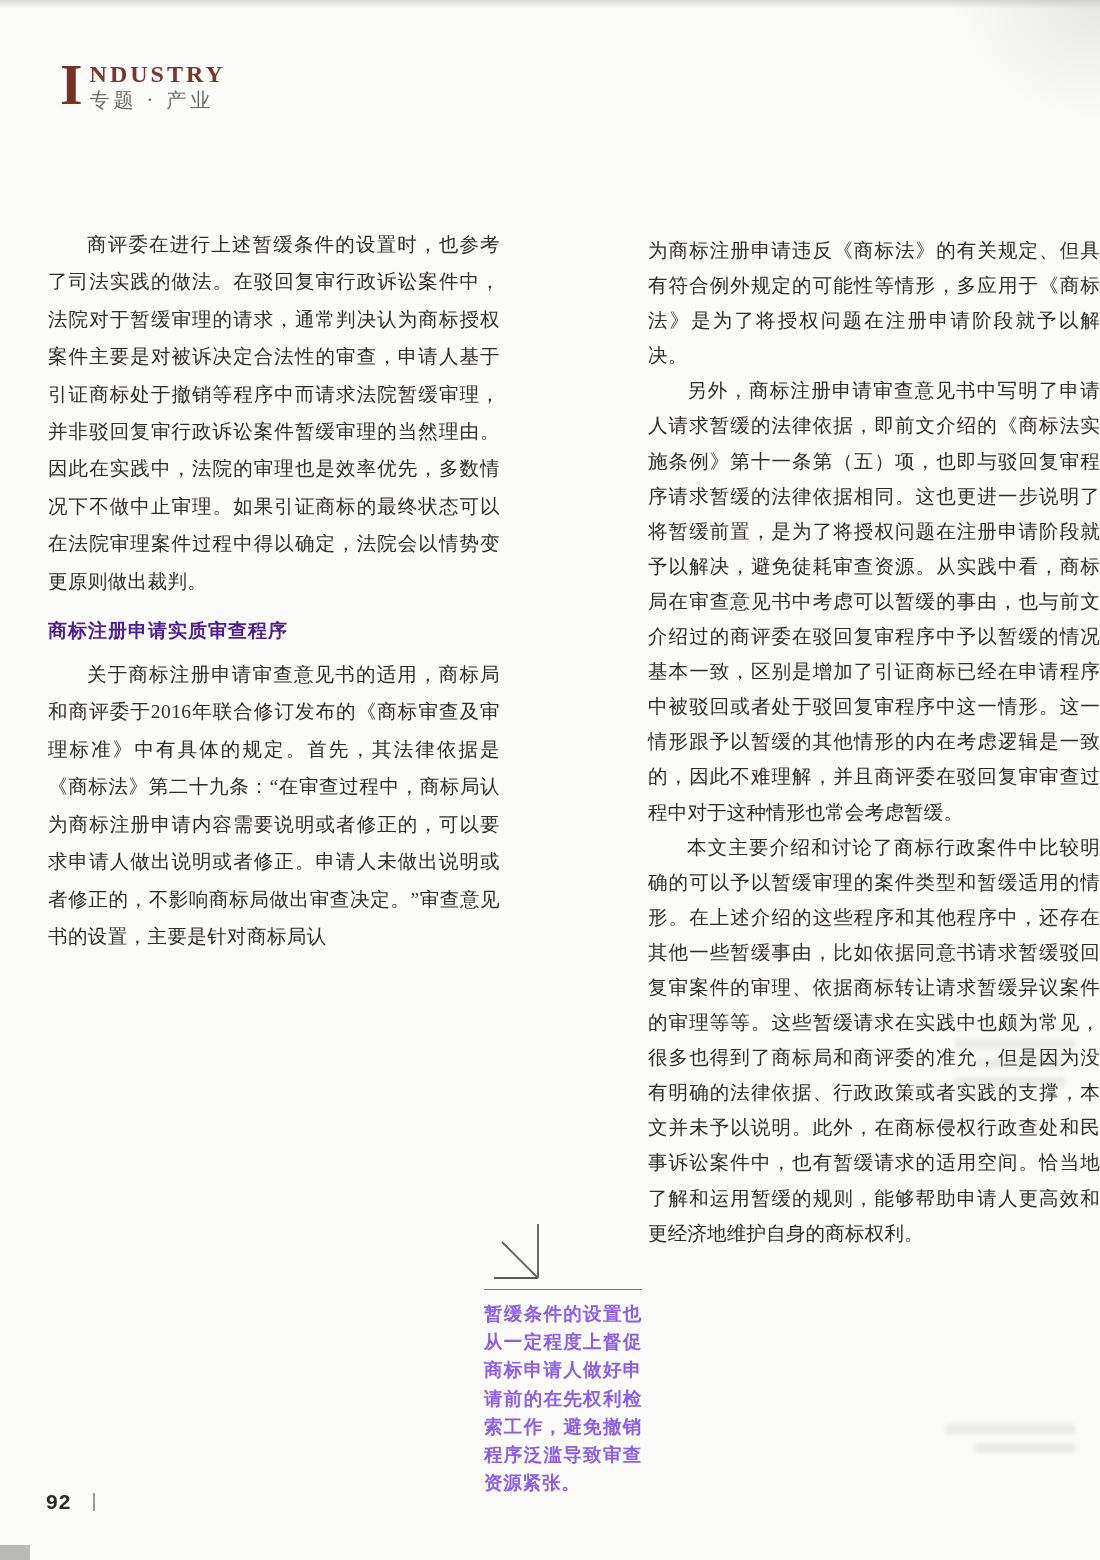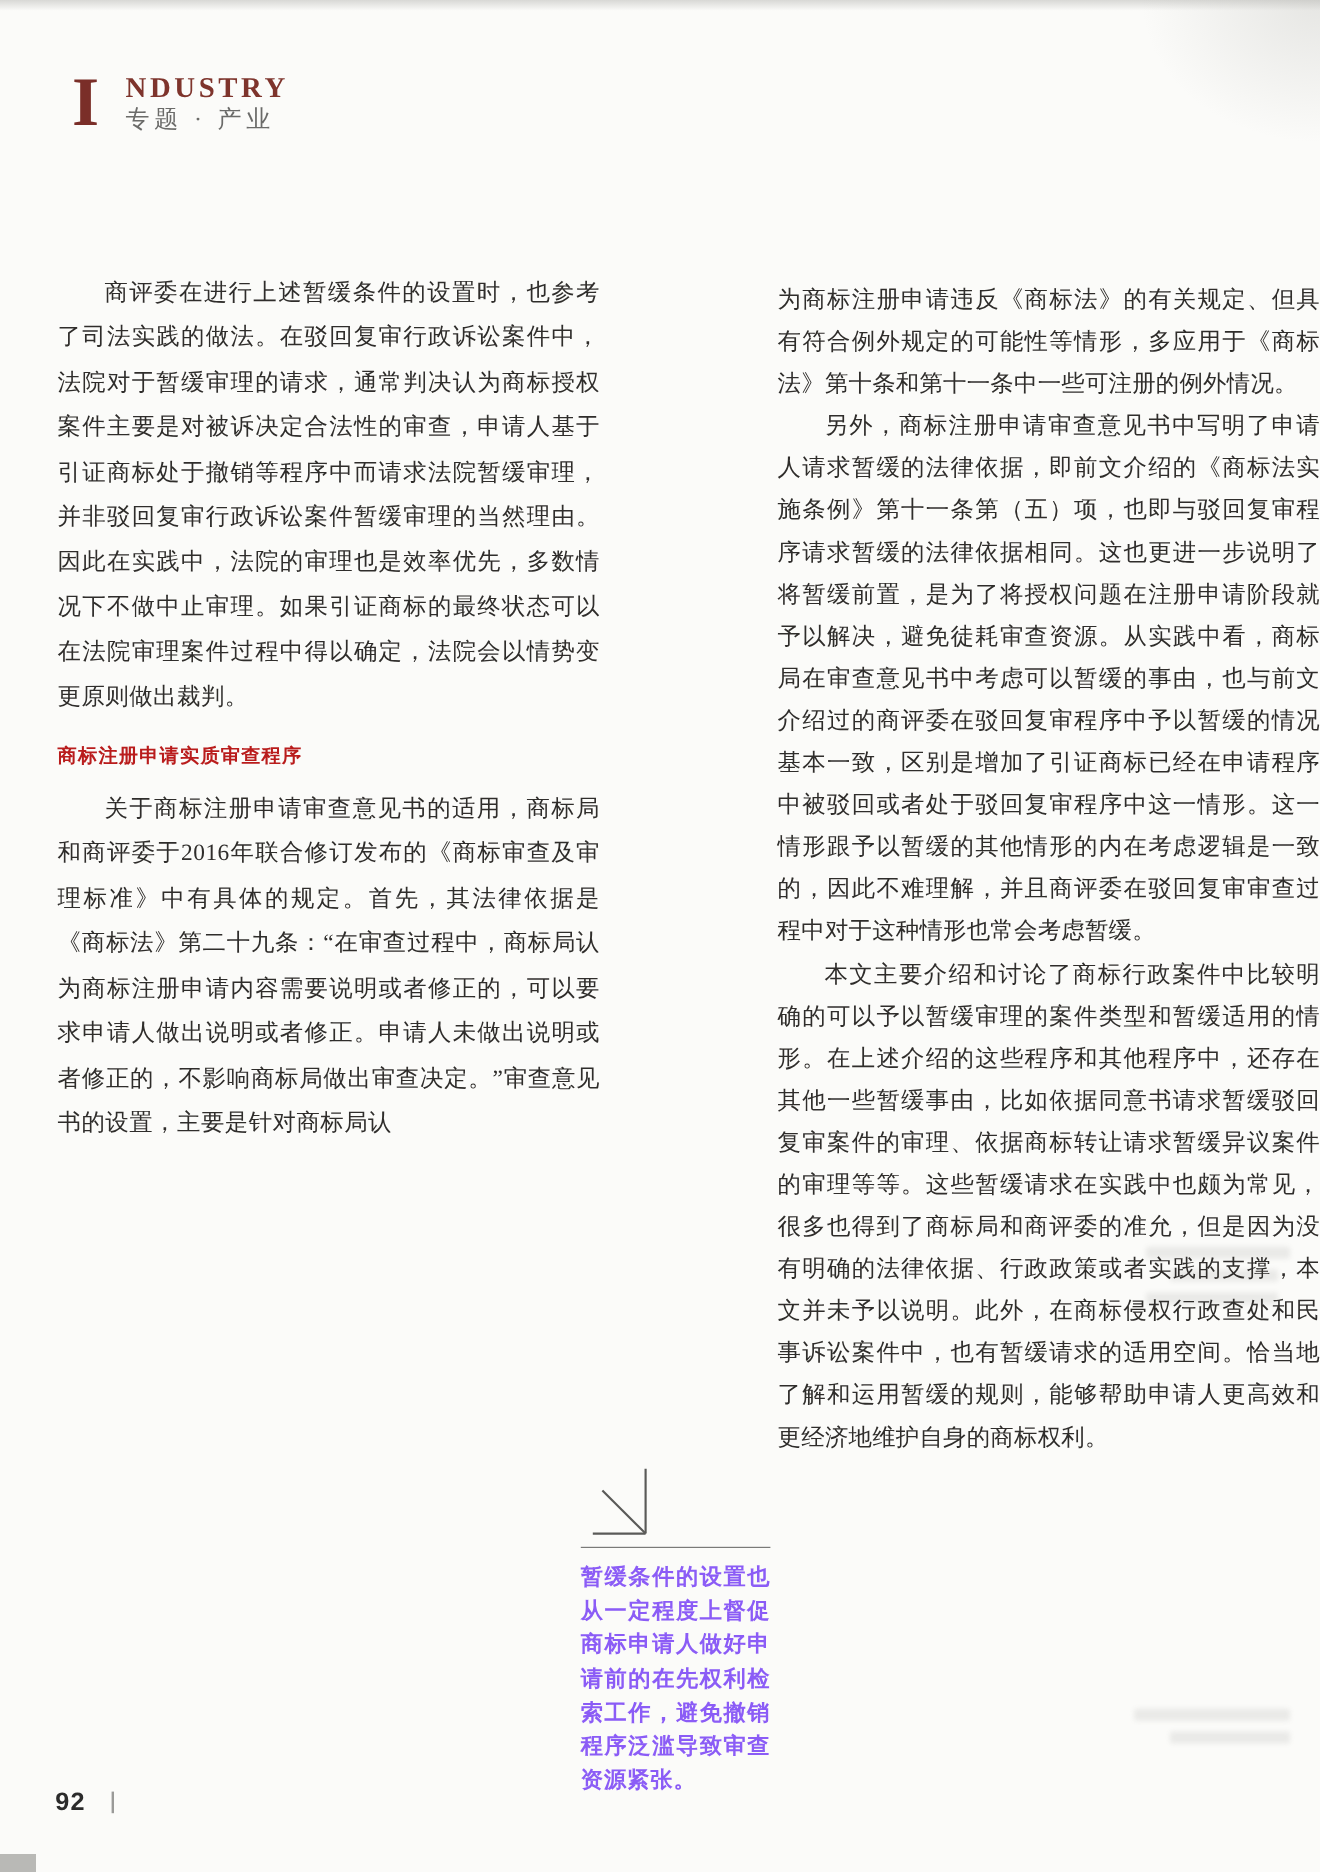--- a/index.html
+++ b/index.html
@@ -15,38 +15,38 @@
     background:radial-gradient(ellipse at top right,rgba(190,190,186,.35),rgba(251,251,249,0) 70%);pointer-events:none;}
   .scan-corner-bottom-left{position:absolute;left:0;top:1545px;width:30px;height:15px;background:#b9b9b6;}
   .ghost{position:absolute;opacity:.12;filter:blur(2px);pointer-events:none;}
   .ghost .bar{height:10px;background:#6f6f6c;border-radius:2px;margin:9px 0;}
   
   .masthead{position:absolute;left:60px;top:60px;display:flex;align-items:flex-start;}
   .masthead .initial{
     font-family:"Liberation Serif","DejaVu Serif",serif;
     font-size:58px;line-height:50px;color:#7a2e28;font-weight:bold;letter-spacing:0;
   }
-  .masthead .stack{margin-left:22px;margin-top:2px;}
+  .masthead .stack{margin-left:7px;margin-top:2px;}
   .masthead .title-rest{
     font-family:"Liberation Serif","DejaVu Serif",serif;
     font-size:24px;color:#7e342c;font-weight:bold;letter-spacing:3px;line-height:24px;
   }
   .masthead .subtitle{
     font-family:"Liberation Serif","DejaVu Serif",serif;
     font-size:20px;color:#6b6b69;letter-spacing:4px;margin-top:3px;line-height:22px;
   }
   
   .col{position:absolute;text-align:justify;color:#2f2d2b;}
   .col p{margin:0;text-indent:2em;}
   .col p.no-indent{text-indent:0;}
   .col-left{left:48px;top:226px;width:452px;font-size:19.5px;line-height:37.4px;letter-spacing:.4px;}
   .col-right{left:648px;top:233px;width:452px;font-size:19.5px;line-height:35.1px;letter-spacing:.2px;}
   .section-heading{
     font-family:"Liberation Sans","DejaVu Sans",sans-serif;
-    font-weight:bold;color:#b91c1c;font-size:16px;letter-spacing:1px;
+    font-weight:bold;color:#4c1d95;font-size:19px;letter-spacing:1px;
     text-indent:0;text-align:left;line-height:30px;
   }
   .col-left .section-heading{margin:16px 0 10px 0;}
   .col-right .section-heading{margin:22px 0 12px 0;}
   
   .pull-quote{position:absolute;left:484px;top:1222px;width:158px;}
   .pull-quote .arrow{display:block;margin-left:8px;}
   .pull-quote .rule{border:none;border-top:1.6px solid #7a7a78;margin:3px 0 10px 0;}
   .pull-quote .quote-text{
     font-family:"Liberation Sans","DejaVu Sans",sans-serif;
@@ -83,21 +83,21 @@
   </span>
 </header>
 
 <section class="col col-left">
   <p>商评委在进行上述暂缓条件的设置时，也参考了司法实践的做法。在驳回复审行政诉讼案件中，法院对于暂缓审理的请求，通常判决认为商标授权案件主要是对被诉决定合法性的审查，申请人基于引证商标处于撤销等程序中而请求法院暂缓审理，并非驳回复审行政诉讼案件暂缓审理的当然理由。因此在实践中，法院的审理也是效率优先，多数情况下不做中止审理。如果引证商标的最终状态可以在法院审理案件过程中得以确定，法院会以情势变更原则做出裁判。</p>
   <h2 class="section-heading">商标注册申请实质审查程序</h2>
   <p>关于商标注册申请审查意见书的适用，商标局和商评委于2016年联合修订发布的《商标审查及审理标准》中有具体的规定。首先，其法律依据是《商标法》第二十九条：“在审查过程中，商标局认为商标注册申请内容需要说明或者修正的，可以要求申请人做出说明或者修正。申请人未做出说明或者修正的，不影响商标局做出审查决定。”审查意见书的设置，主要是针对商标局认</p>
 </section>
 
 <section class="col col-right">
-  <p class="no-indent">为商标注册申请违反《商标法》的有关规定、但具有符合例外规定的可能性等情形，多应用于《商标法》第十条和第十一条中一些可注册的例外情况。</p>
+  <p class="no-indent">为商标注册申请违反《商标法》的有关规定、但具有符合例外规定的可能性等情形，多应用于《商标法》是为了将授权问题在注册申请阶段就予以解决。</p>
   <p>另外，商标注册申请审查意见书中写明了申请人请求暂缓的法律依据，即前文介绍的《商标法实施条例》第十一条第（五）项，也即与驳回复审程序请求暂缓的法律依据相同。这也更进一步说明了将暂缓前置，是为了将授权问题在注册申请阶段就予以解决，避免徒耗审查资源。从实践中看，商标局在审查意见书中考虑可以暂缓的事由，也与前文介绍过的商评委在驳回复审程序中予以暂缓的情况基本一致，区别是增加了引证商标已经在申请程序中被驳回或者处于驳回复审程序中这一情形。这一情形跟予以暂缓的其他情形的内在考虑逻辑是一致的，因此不难理解，并且商评委在驳回复审审查过程中对于这种情形也常会考虑暂缓。</p>
   <p><span>本文主要介绍和讨论了商标行政案件中比较明确的可以予以暂缓审理的案件类型和暂缓适用的情形。在上述介绍的这些程序和其他程序中，还存在其他一些暂缓事由，比如依据同意书请求暂缓驳回复审案件的审理、依据商标转让请求暂缓异议案件的审理等等。这些暂缓请求在实践中也颇为常见，很多也得到了商标局和商评委的准允，但是因为没有明确的法律依据、行政政策或者实践的支撑，本文并未予以说明。此外，在商标侵权行政查处和民事诉讼案件中，也有暂缓请求的适用空间。恰当地了解和运用暂缓的规则，能够帮助申请人更高效和更经济地维护自身的商标权利。</span></p>
 </section>
 
 <aside class="pull-quote">
   <svg class="arrow" width="52" height="64" viewBox="0 0 52 64">
     <line x1="10" y1="20" x2="46" y2="56" stroke="#5a5a58" stroke-width="1.8"></line>
     <line x1="46" y1="2" x2="46" y2="56" stroke="#5a5a58" stroke-width="1.8"></line>
     <line x1="2" y1="56" x2="46" y2="56" stroke="#5a5a58" stroke-width="1.8"></line>
   </svg>

